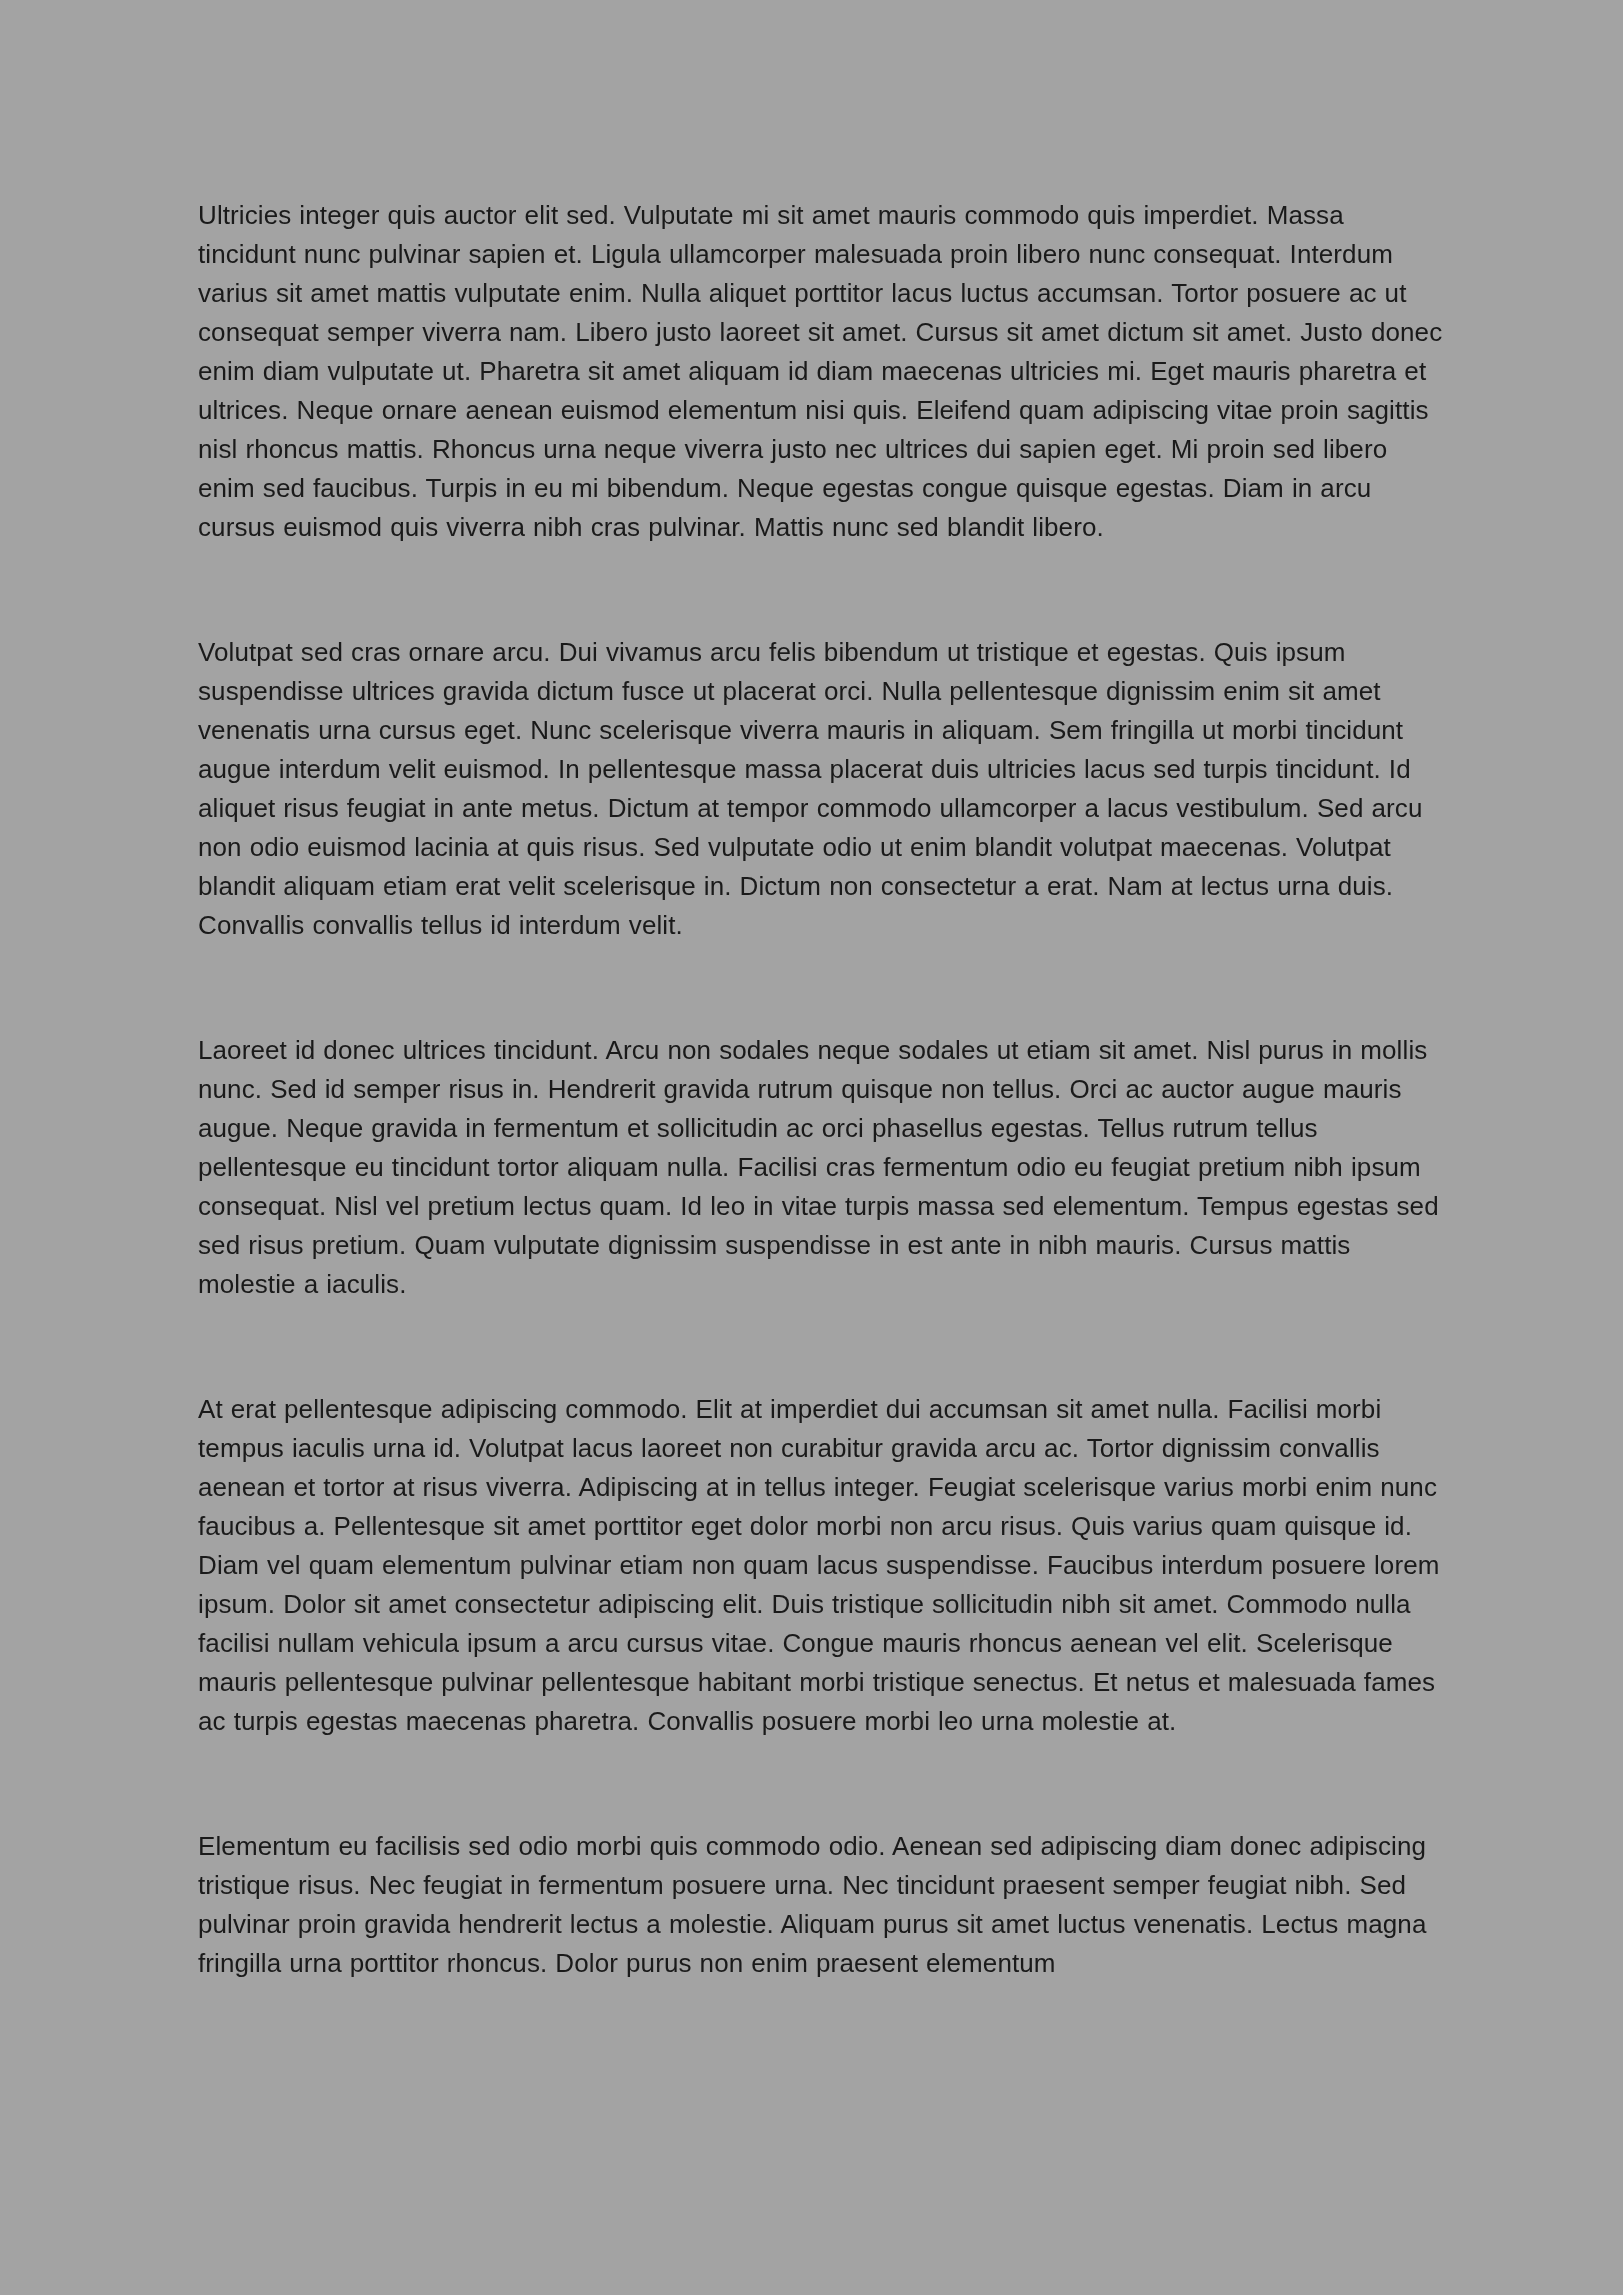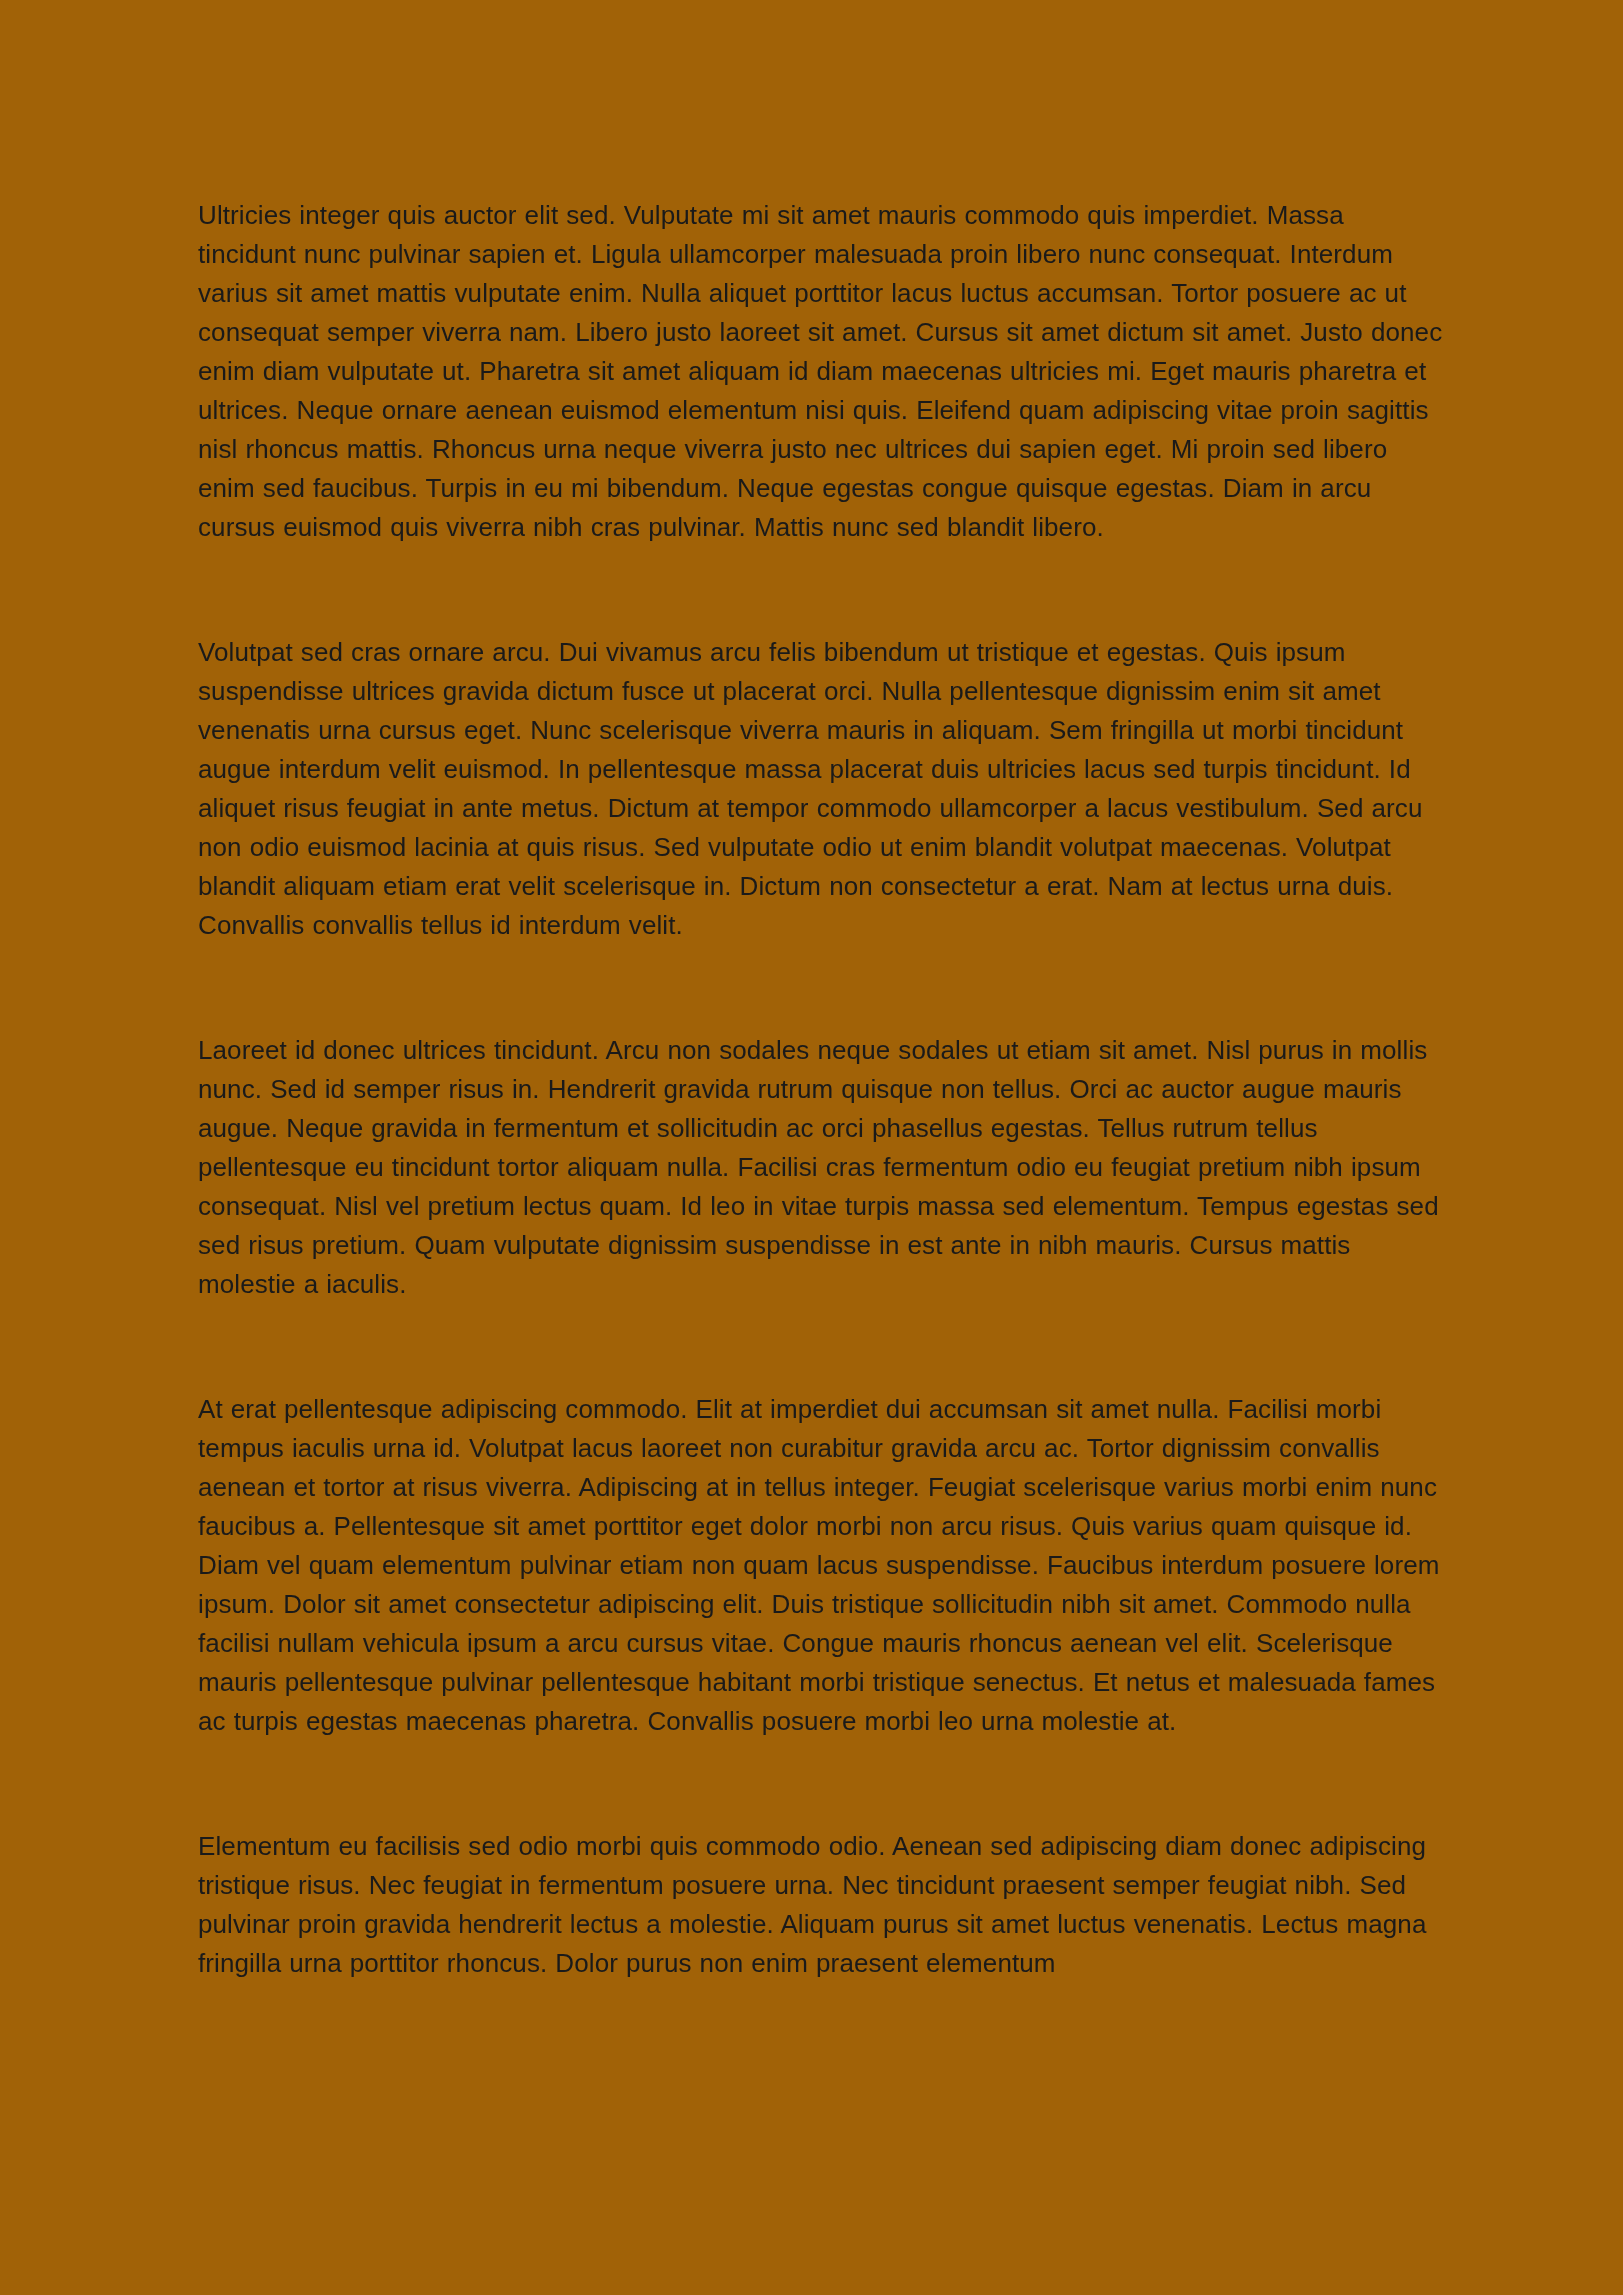--- a/index.html
+++ b/index.html
@@ -10,21 +10,21 @@
   body {
     width: 1623px;
     height: 2295px;
     overflow: hidden;
     font-family: "Liberation Sans", "DejaVu Sans", sans-serif;
   }
   .page {
     box-sizing: border-box;
     width: 1623px;
     height: 2295px;
-    background: #a16207;
+    background: #a3a3a3;
     padding: 196px 177px 0 198px;
   }
   .page p {
     margin: 0 0 86px 0;
     font-size: 26px;
     line-height: 39px;
     color: #1a1a1a;
     text-align: left;
     letter-spacing: 0.1px;
     word-spacing: 0.7px;

